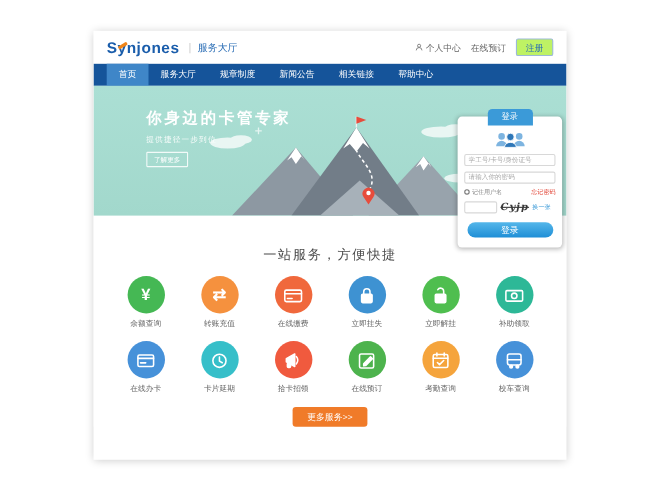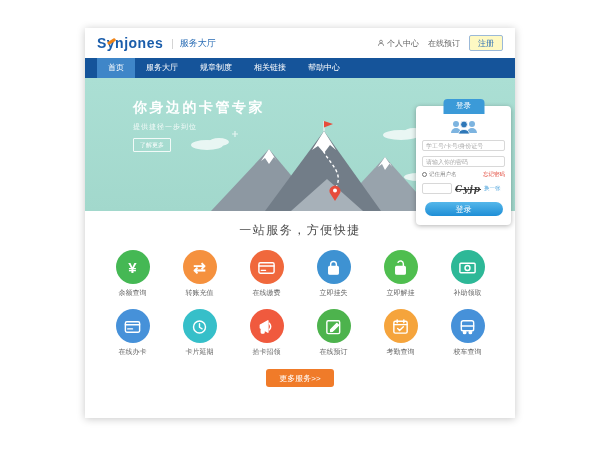--- a/index.html
+++ b/index.html
@@ -12,31 +12,31 @@
 
   
   .hdr { height:30px; display:flex; align-items:center; padding:0 12px; background:#fff; flex:0 0 auto; }
   .logo { font-size:14px; font-weight:bold; color:#1a5dab; letter-spacing:.5px; position:relative; }
   .logo-accent { position:absolute; left:10px; top:5px; width:9px; height:2.5px; background:#f08519;
                  transform:rotate(-32deg); border-radius:1px; pointer-events:none; }
   .hdr-div { color:#ccc; font-size:10px; margin:0 6px 0 8px; }
   .site-name { font-size:9px; color:#2a6db5; }
   .hdr-right { margin-left:auto; display:flex; gap:9px; font-size:8px; color:#666; }
   .hdr-link { display:flex; align-items:center; gap:2px; cursor:pointer; }
-  .btn-register { border:1px solid #9bb9d8; color:#2a6db5; background:#fef9c3; font-size:8px;
+  .btn-register { border:1px solid #9bb9d8; color:#2a6db5; background:#bef264; font-size:8px;
                   padding:1.5px 8px; border-radius:2px; cursor:pointer;
                   font-family:"Liberation Sans", sans-serif; }
 
   
   .nav { height:20px; background:#15549a; display:flex; align-items:stretch; padding-left:12px; flex:0 0 auto; }
   .nav-item { font-size:8px; color:#fff; line-height:20px; padding:0 11px; cursor:pointer; }
   .nav-item.active { background:#3f86c8; }
 
   
-  .hero { height:133px; background:linear-gradient(#abdfd4,#a2d8cc); position:relative; flex:0 0 auto; }
+  .hero { height:118px; background:linear-gradient(#abdfd4,#a2d8cc); position:relative; flex:0 0 auto; }
   .hero-copy { position:absolute; left:48px; top:21px; color:#fff; z-index:2; }
   .hero-title { font-size:14px; font-weight:bold; letter-spacing:2.5px; }
   .hero-sub { font-size:7px; opacity:.9; margin-top:5px; letter-spacing:1px; }
   .hero-cta { display:inline-block; margin-top:6px; border:1px solid rgba(255,255,255,.85);
               font-size:6px; padding:1.5px 6px; color:#fff; cursor:pointer; border-radius:1px; }
   .mtn { position:absolute; left:88px; bottom:0; width:262px; height:92px; }
 
   
   .login { position:absolute; right:4px; top:28px; width:95px; background:#fff; z-index:6;
            border-radius:4px; box-shadow:0 1px 5px rgba(0,0,0,.3); padding:10px 6px 9px; }
@@ -55,21 +55,21 @@
   .cap-row { display:flex; align-items:center; margin-top:5px; gap:3px; }
   .cap-row input { width:30px !important; margin-top:0 !important; }
   .cap-text { font-family:"DejaVu Serif", serif; font-style:italic; font-weight:bold;
               font-size:9px; color:#3a3a3a; text-decoration:line-through; letter-spacing:1px; }
   .cap-change { font-size:5.5px; color:#3b9ad8; cursor:pointer; white-space:nowrap; }
   .login-submit { display:block; margin:8px auto 0; width:78px; height:14px; border:none;
                   border-radius:7px; background:linear-gradient(#55b7ea,#1e8ed6); color:#fff;
                   font-size:8px; cursor:pointer; font-family:"Liberation Sans", sans-serif; }
 
   
-  .services { background:#fff; text-align:center; padding-top:11px; flex:0 0 auto; }
+  .services { background:#fff; text-align:center; padding-top:27px; flex:0 0 auto; }
   .sec-title { font-size:12px; color:#4a4a4a; letter-spacing:1.5px; }
   .svc-grid { width:402px; margin:11px auto 0; display:grid; grid-template-columns:repeat(6,1fr);
               row-gap:11px; }
   .svc-item { cursor:pointer; }
   .svc-circle { width:34px; height:34px; border-radius:50%; margin:0 auto; display:flex;
                 align-items:center; justify-content:center; color:#fff; }
   .svc-circle .glyph { font-size:15px; font-weight:bold; line-height:1; }
   .svc-circle svg { width:19px; height:19px; }
   .svc-label { font-size:7px; color:#666; margin-top:4px; }
   .more-services { display:inline-block; margin-top:12px; background:#f07b29; color:#fff;
@@ -103,20 +103,21 @@
           <span>在线预订</span>
         </span>
         <button class="btn-register">注册</button>
       </div>
     </div>
 
     <div class="nav" id="nav">
         <div class="nav-item active">首页</div>
         <div class="nav-item">服务大厅</div>
         <div class="nav-item">规章制度</div>
+        <div class="nav-item">新闻公告</div>
         <div class="nav-item">相关链接</div>
         <div class="nav-item">帮助中心</div>
       </div>
 
     <div class="hero">
       <div class="hero-copy">
         <div class="hero-title">你身边的卡管专家</div>
         <div class="hero-sub">提供捷径一步到位</div>
         <span class="hero-cta">了解更多</span>
       </div>

